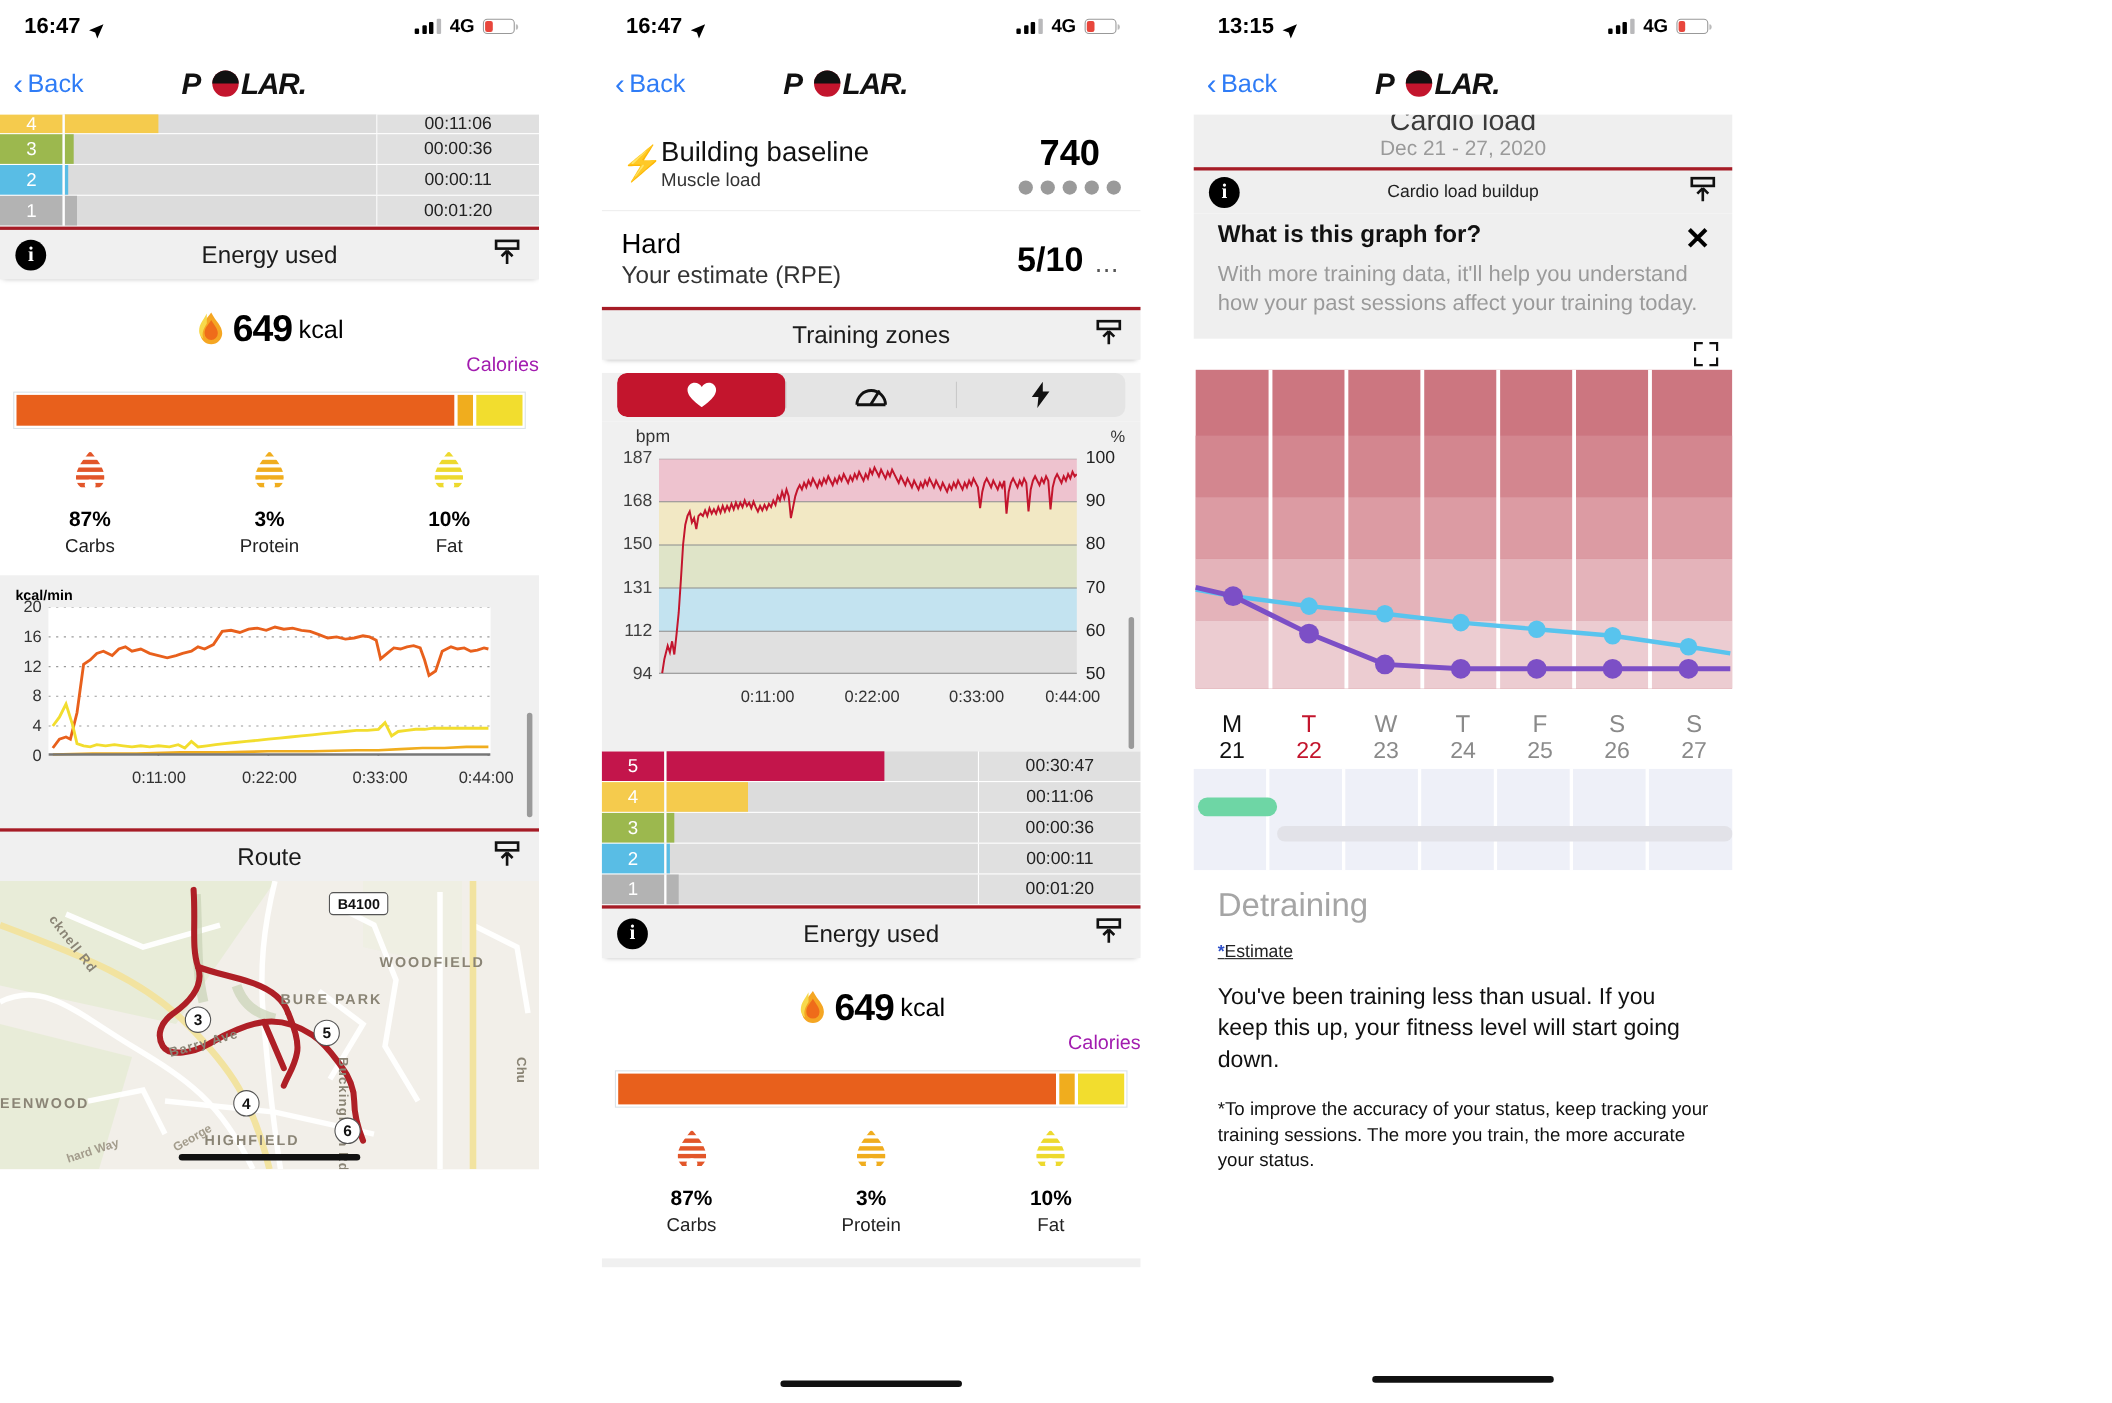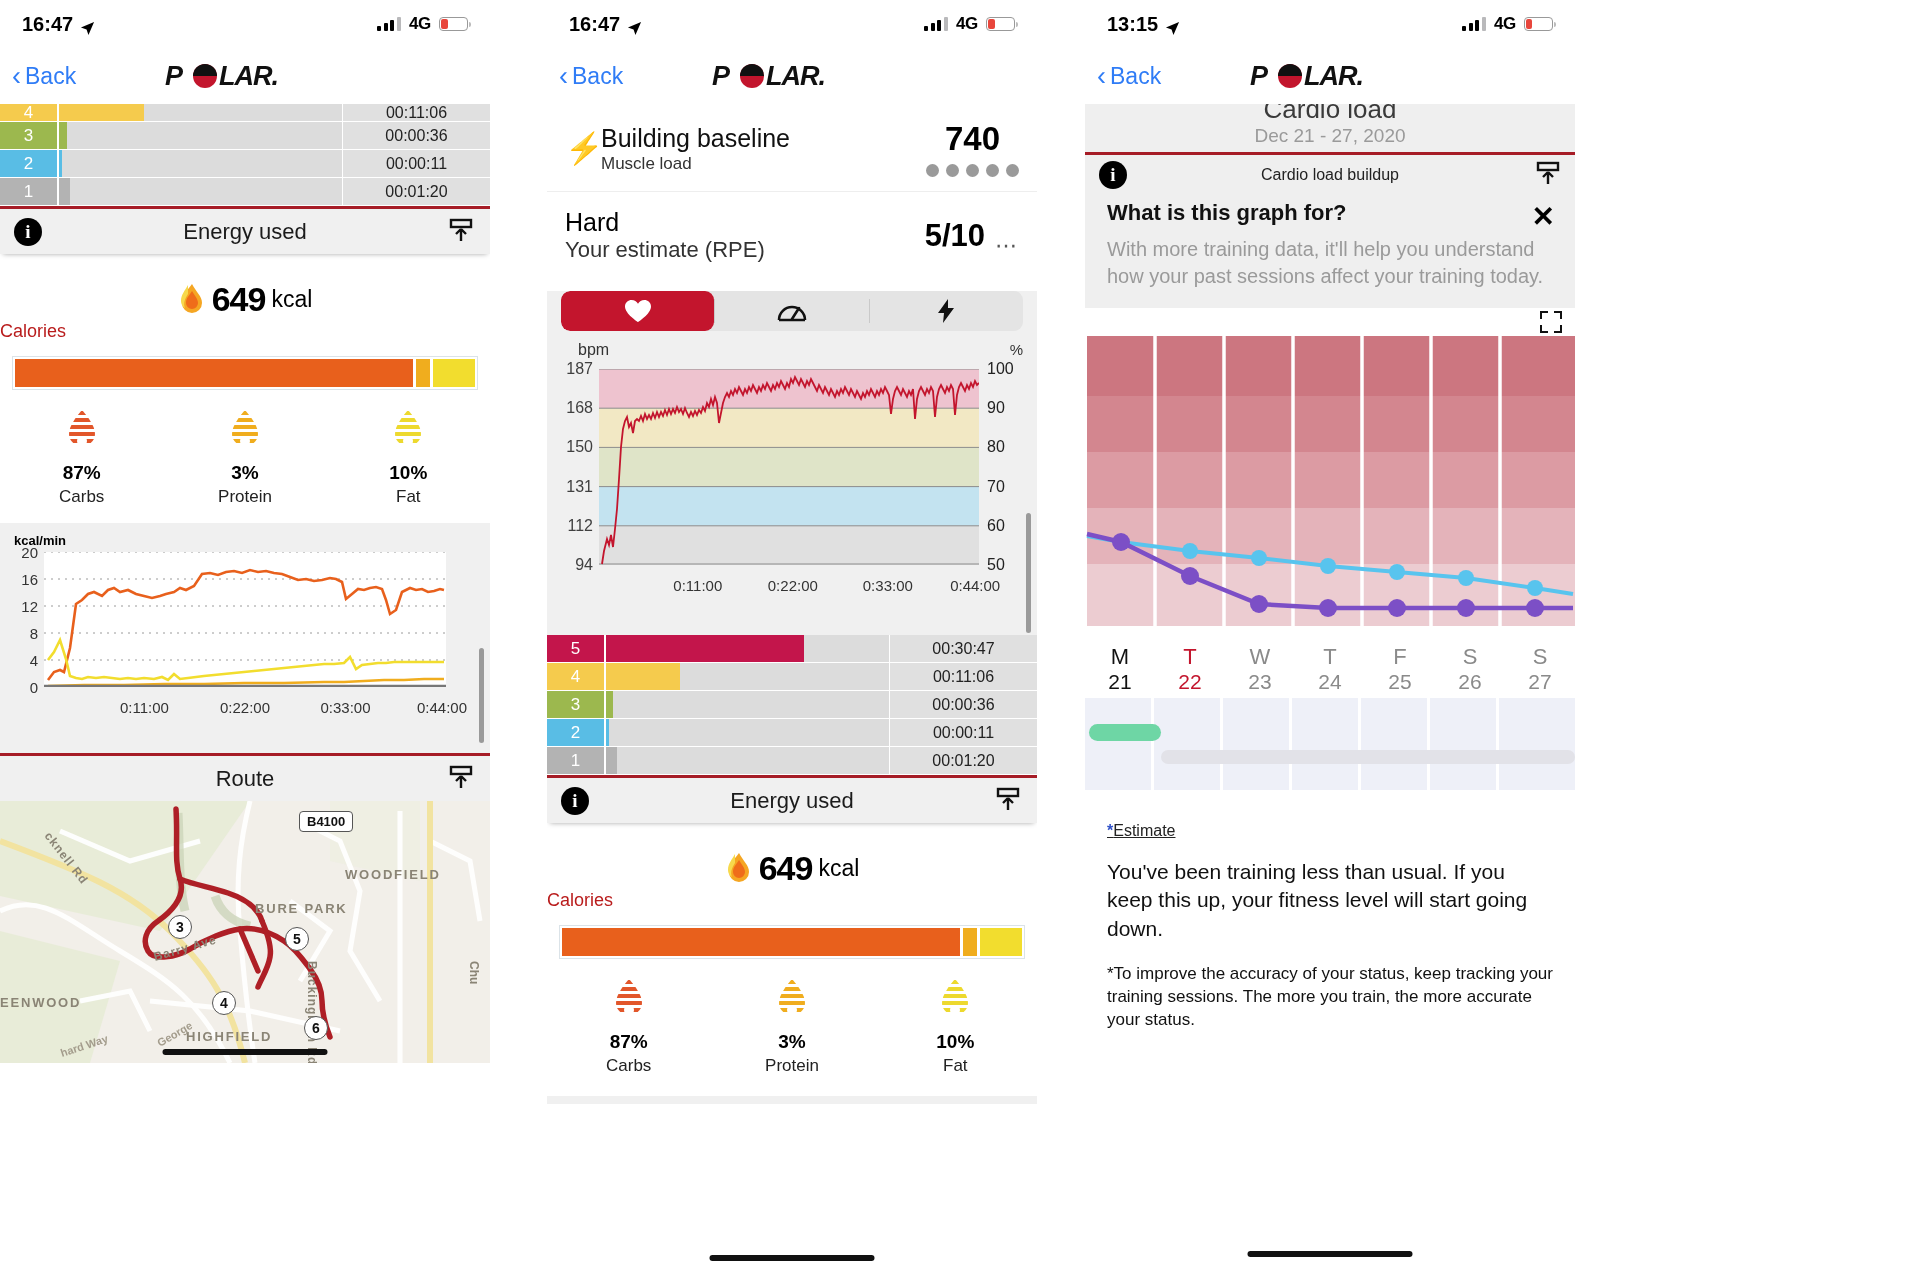--- a/index.html
+++ b/index.html
@@ -63,21 +63,21 @@
   .ztrack { flex:1; background:#dcdcdc; position:relative; border-left:2px solid #fff; }
   .zfill { position:absolute; left:0; top:0; bottom:0; }
   .ztime { width:148px; background:#e0e0e0; display:flex; align-items:center; justify-content:center;
            font-size:16px; color:#222; border-left:1px solid #fff;}
 
   
   .kcal-wrap { background:#fff; padding-top:26px; }
   .kcal-line { display:flex; align-items:center; justify-content:center; gap:6px; }
   .kcal-num { font-size:34px; font-weight:bold; letter-spacing:-1px;text-align:center; }
   .kcal-unit { font-size:23px; }
-  .kcal-sub { text-align:left; font-size:18px; color:#b91c1c; margin-top:2px; }
+  .kcal-sub { text-align:right; font-size:18px; color:#a21caf; margin-top:2px; }
   .macro-bar { margin:14px 12px 0 12px; height:34px; border:1px solid #dbe3e8; background:#fff;
                display:flex; padding:2px; gap:3px; }
   .macro-seg { height:100%; }
   .macros { display:flex; margin-top:18px; padding-bottom:16px;}
   .macro { flex:1; text-align:center; }
   .macro .pct { font-size:30px; font-weight:bold; }
   .macro .pct span { font-size:19px; font-weight:bold;}
   .macro .lbl { font-size:17px; color:#222; margin-top:1px; }
   .bee { margin:0 auto 6px auto; display:block; }
 
@@ -466,20 +466,29 @@
 
     <div class="rpe-row">
       <div class="tx" style="flex:1">
         <div class="t1" style="font-size:25px">Hard</div>
         <div class="t2" style="font-size:22px;color:#333">Your estimate (RPE)</div>
       </div>
       <div class="big" style="font-size:31px;font-weight:bold">5/10</div>
       <div class="ell">⋯</div>
     </div>
 
+    <div class="sec-head">
+      <span class="title">Training zones</span>
+      <span class="exp-ic">
+        <svg width="26" height="26" viewBox="0 0 26 26">
+            <rect x="3" y="3" width="20" height="7" fill="none" stroke="#111" stroke-width="2.4"></rect>
+            <path d="M13 24V13M13 12l-5 5M13 12l5 5" stroke="#111" stroke-width="2.4" fill="none"></path>
+          </svg>
+      </span>
+    </div>
 
     <div style="background:#f0f0f0; padding-bottom:4px">
       <div class="tabs">
         <div class="tab active">
           <svg width="28" height="24" viewBox="0 0 28 24">
               <path d="M14 23S1 15 1 7.5C1 3.4 4.3 1 7.6 1 10.3 1 12.8 2.7 14 4.8 15.2 2.7 17.7 1 20.4 1 23.7 1 27 3.4 27 7.5 27 15 14 23 14 23z" fill="#fff"></path>
             </svg>
         </div>
         <div class="tabsep"></div>
         <div class="tab">
@@ -801,20 +810,21 @@
         <div style="position:absolute;left:138px;top:0;bottom:0;width:69px;border-right:3px solid #fff"></div>
         <div style="position:absolute;left:207px;top:0;bottom:0;width:69px;border-right:3px solid #fff"></div>
         <div style="position:absolute;left:276px;top:0;bottom:0;width:69px;border-right:3px solid #fff"></div>
         <div style="position:absolute;left:345px;top:0;bottom:0;width:69px;border-right:3px solid #fff"></div>
         <div style="position:absolute;left:4px;top:26px;width:72px;height:17px;background:#6ed6a5;border-radius:9px"></div>
         <div style="position:absolute;left:76px;top:52px;right:0;height:14px;background:#e2e2e8;border-radius:7px"></div>
       </div>
     </div>
 
     <div class="detrain">
+      <div class="h">Detraining</div>
       <div class="est"><b>*</b><span>Estimate</span></div>
       <div class="body">You've been training less than usual. If you keep this up, your fitness level will start going down.</div>
       <div class="foot">*To improve the accuracy of your status, keep tracking your training sessions. The more you train, the more accurate your status.</div>
     </div>
 
     <div class="homebar" style="position:absolute;bottom:18px"></div>
   </div>
 </div>
 
 </body></html>

